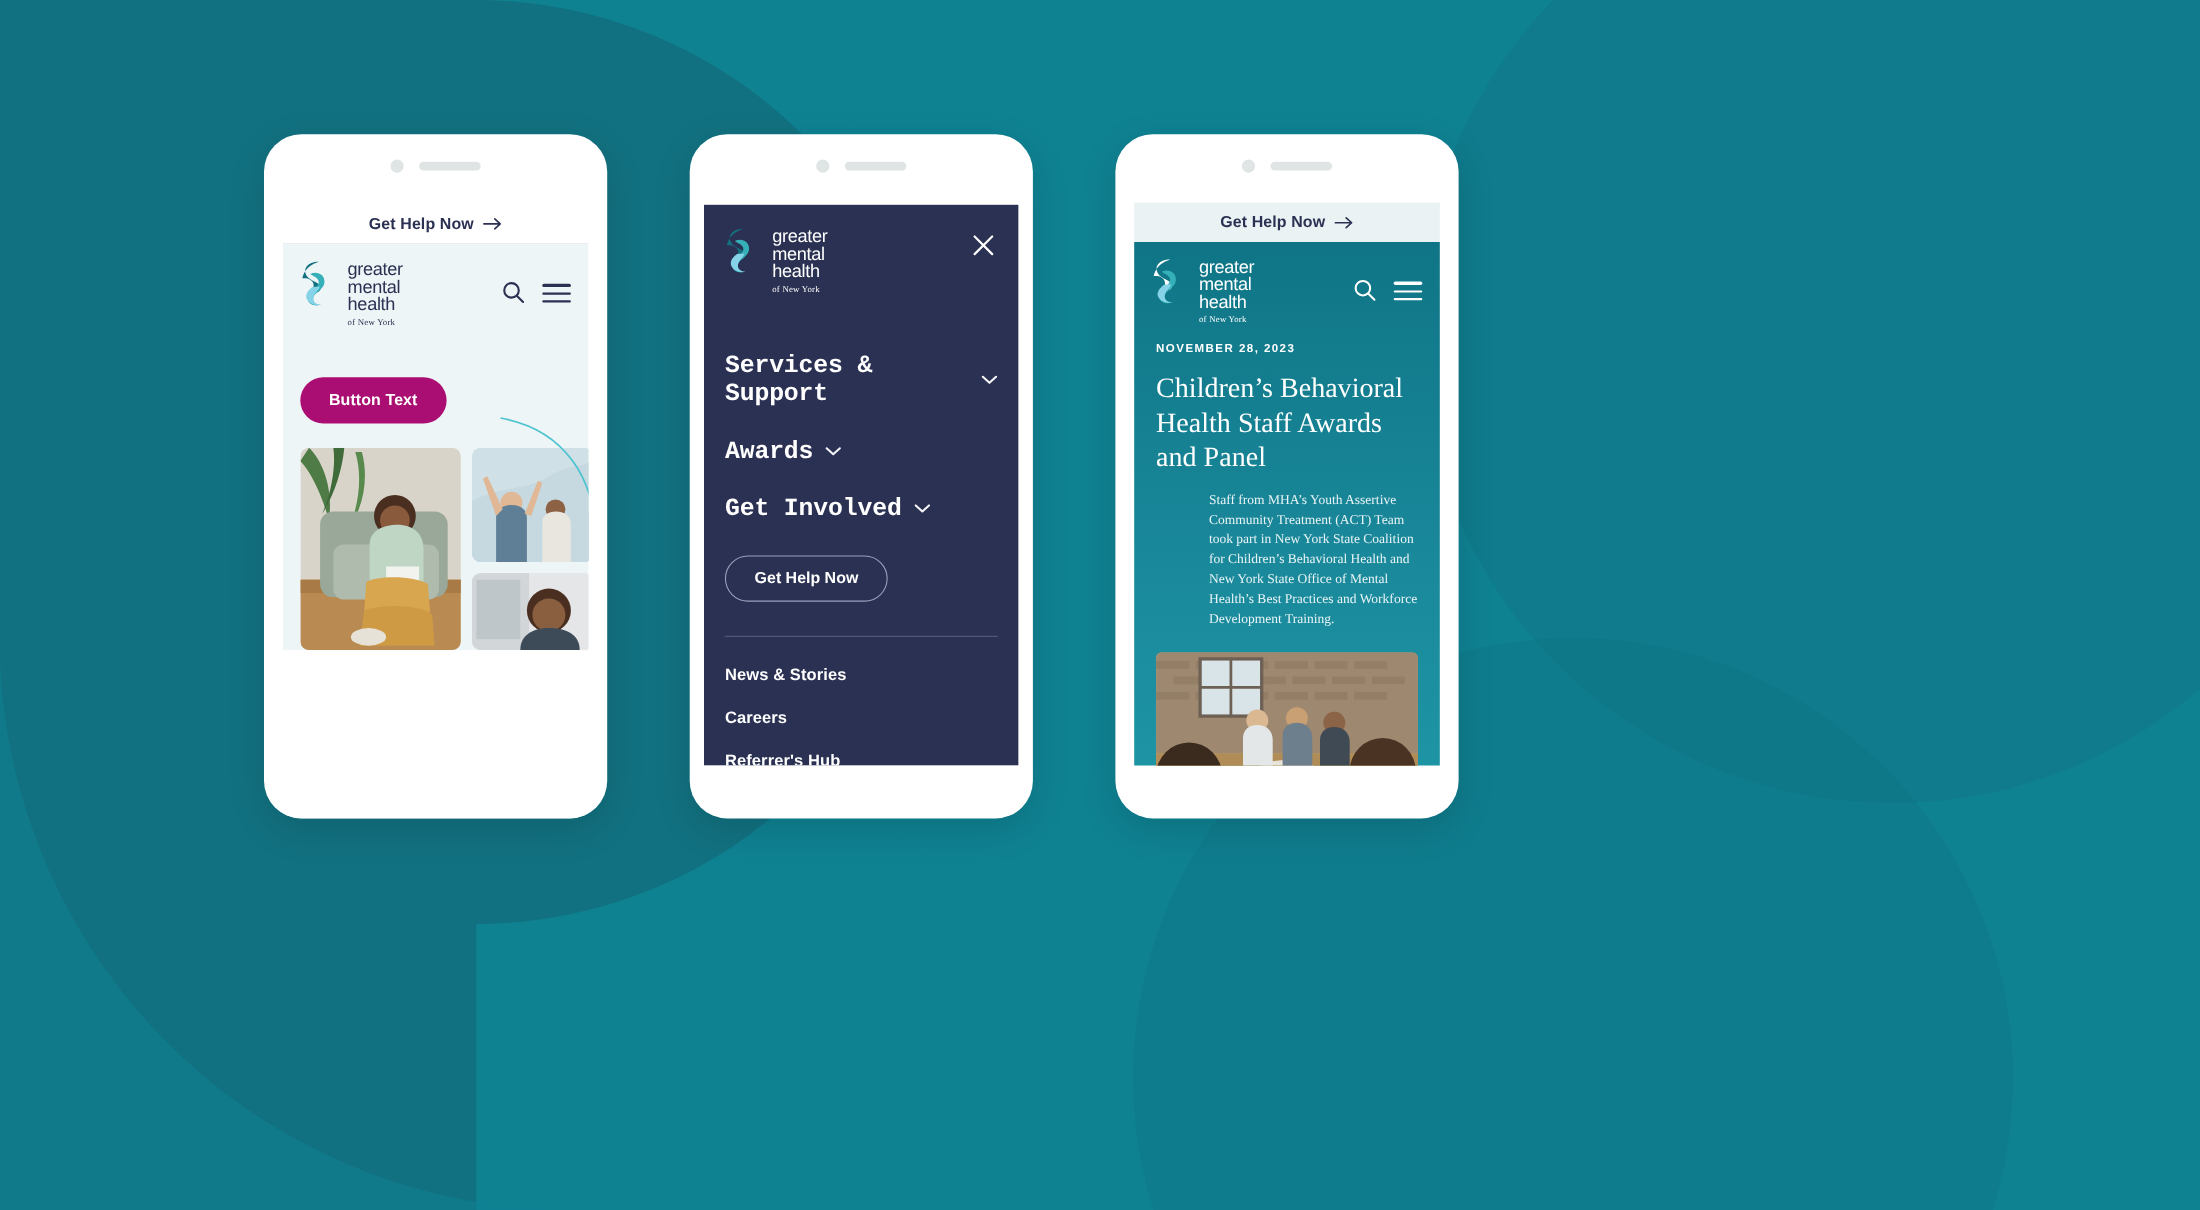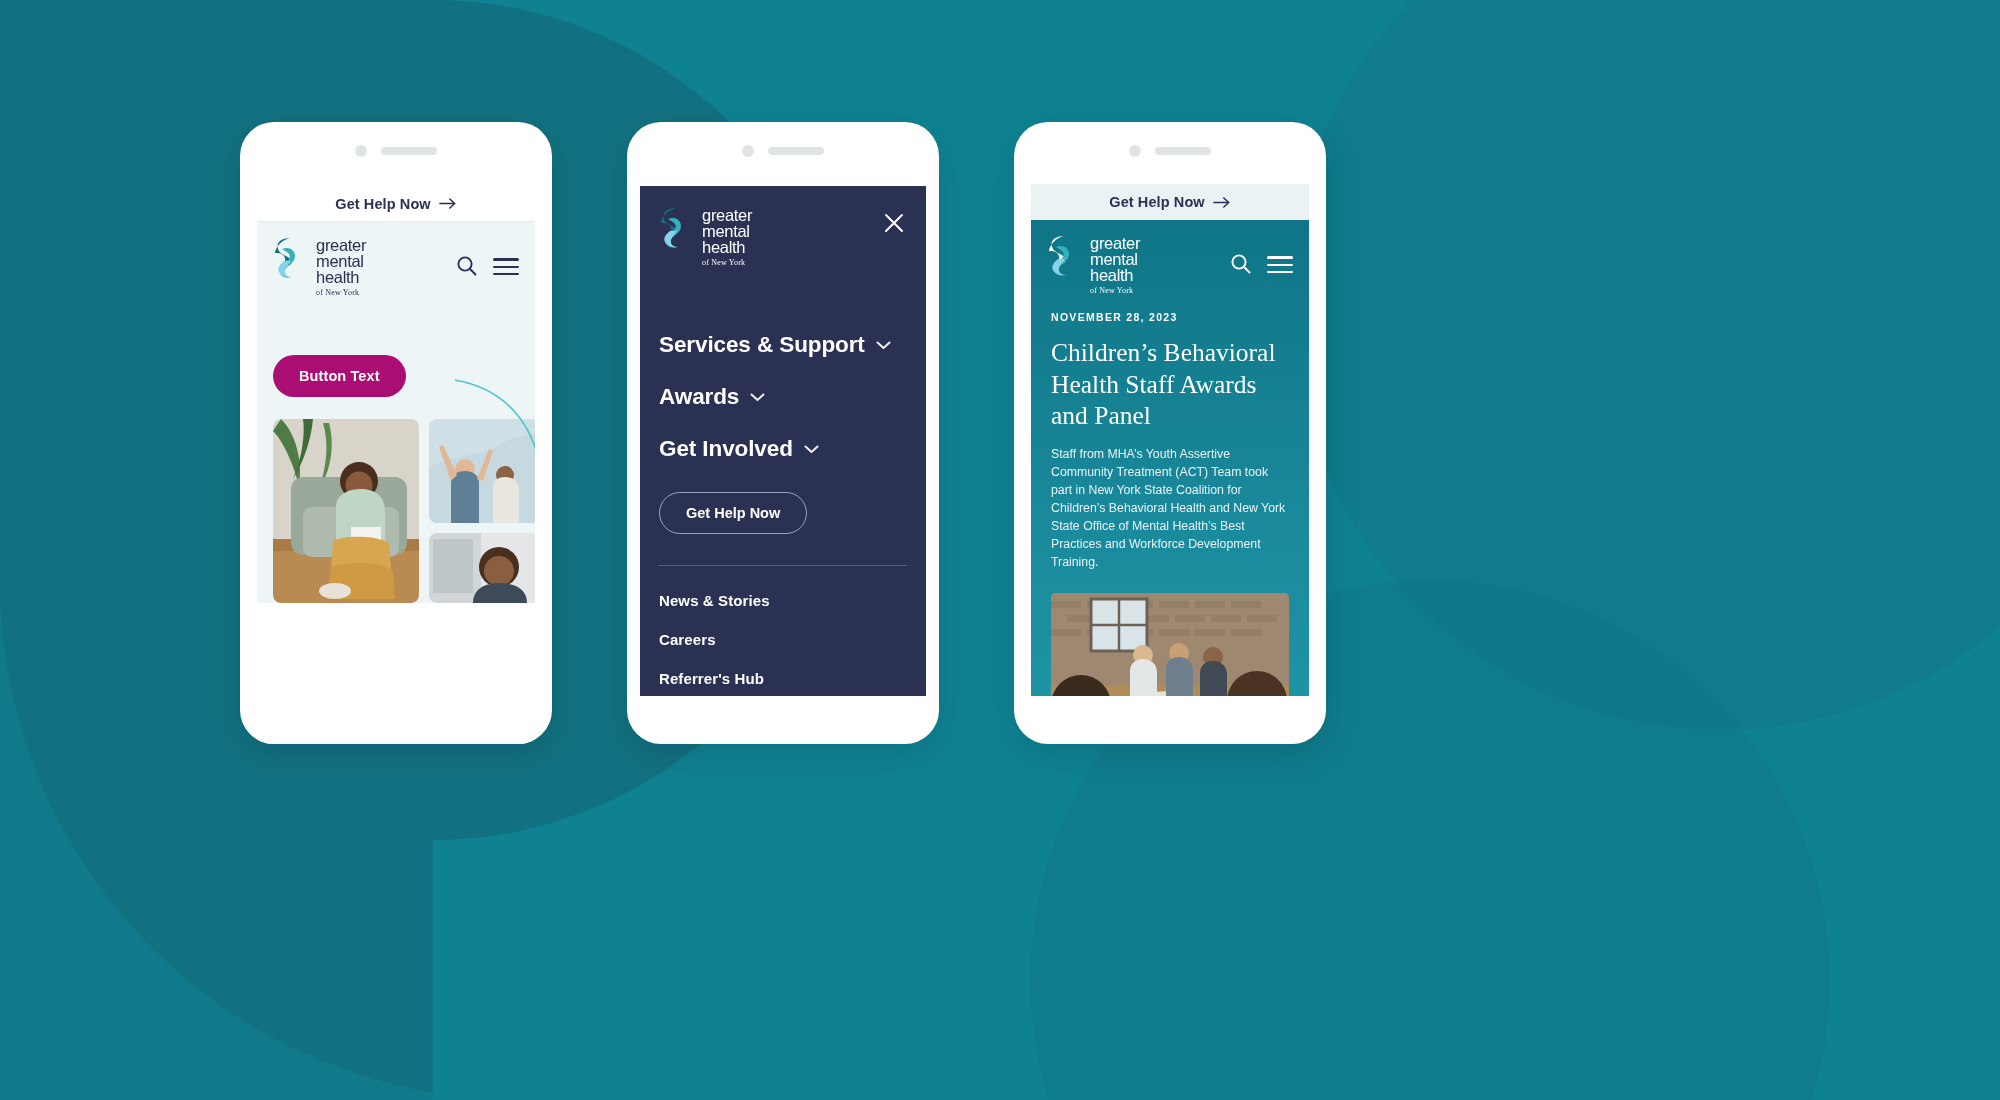--- a/index.html
+++ b/index.html
@@ -74,21 +74,21 @@
 
   
   .hero { background:#eef5f7; padding:0 0 0 0; position:relative; }
   .hero-inner { padding:6px 16px 0 16px; position:relative; z-index:2; }
   .hero h1 {
     font-family:"Liberation Serif", serif;
     font-size:30px; line-height:1.17; color:#2b3152; font-weight:400;
     letter-spacing:-.2px;
   }
   .cta-pill {
-    display:inline-block; margin-top:40px;
+    display:inline-block; margin-top:28px;
     background:#ab0e72; color:#fff;
     font-size:14.5px; font-weight:700;
     padding:13px 26px; border-radius:30px; border:none; cursor:pointer;
     letter-spacing:.1px;
   }
   .swoosh { position:absolute; right:-10px; top:150px; z-index:1; }
 
   .collage {
     position:relative; margin-top:22px; padding:0 16px 0 16px;
     display:flex; gap:10px; align-items:flex-start;
@@ -103,21 +103,21 @@
     background:#2b3152; color:#fff; height:100%;
     padding:20px 19px 0 19px; position:relative;
   }
   .menu-top { display:flex; align-items:flex-start; justify-content:space-between; }
   .menu-top .brand-words .w { color:#fff; }
   .menu-top .brand-words .sub { color:#fff; }
   .close-btn {
     background:none; border:none; cursor:pointer; padding:0;
     width:26px; height:26px; margin-top:4px;
   }
-  .menu-primary { margin-top:65px; }
+  .menu-primary { margin-top:52px;font-family:Liberation Mono, monospace; }
   .menu-primary .item {
     display:flex; align-items:center; gap:11px;
     font-size:22.5px; font-weight:700; color:#fff;
     margin-bottom:26px; cursor:pointer; letter-spacing:-.1px;
   }
   .chev { width:15px; height:9px; flex:none; opacity:.95; }
   .ghost-btn {
     display:inline-block; margin-top:4px;
     border:1.4px solid #9ba1bd; color:#fff; background:none;
     border-radius:30px; padding:12px 26px;
@@ -142,22 +142,22 @@
   .article-body { padding:4px 20px 0 20px; }
   .eyebrow {
     font-size:10.5px; font-weight:700; letter-spacing:1.3px;
     color:#ffffff; margin-bottom:14px;
   }
   .article-title {
     font-family:"Liberation Serif", serif;
     font-size:25.5px; line-height:1.22; color:#ffffff; font-weight:400;
   }
   .article-dek {
-    margin-top:15px; font-family:Liberation Sans, sans-serif;
-    font-size:12.3px; line-height:1.46; color:#e8f4f6;
+    margin-top:15px; font-family:Liberation Serif, serif;
+    font-size:12.3px; line-height:1.46; color:#e8f4f6;margin-left:48px;
   }
   .article-photo {
     margin:22px 0 0 0; border-radius:5px; overflow:hidden;
   }
   .article-photo svg { display:block; }
 </style>
 </head>
 <body>
 
 <div id="bg">

